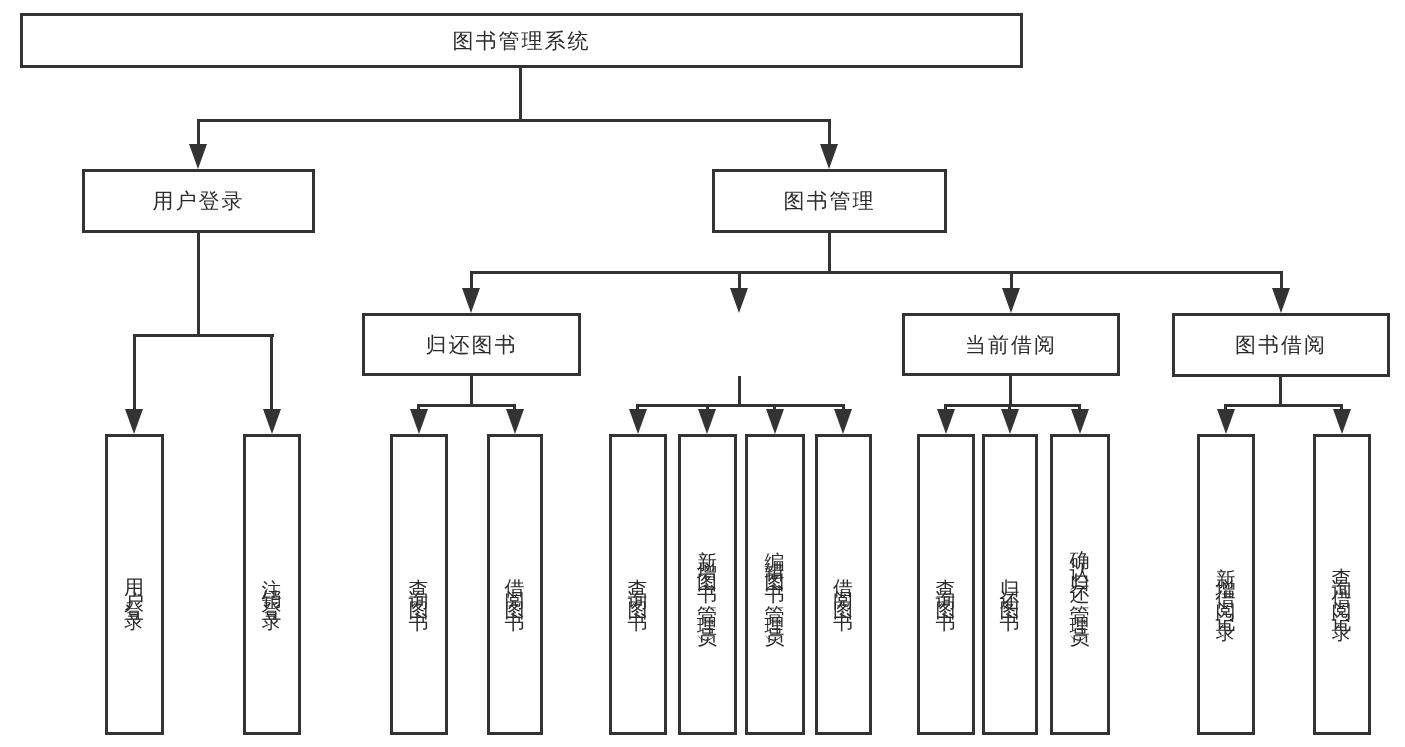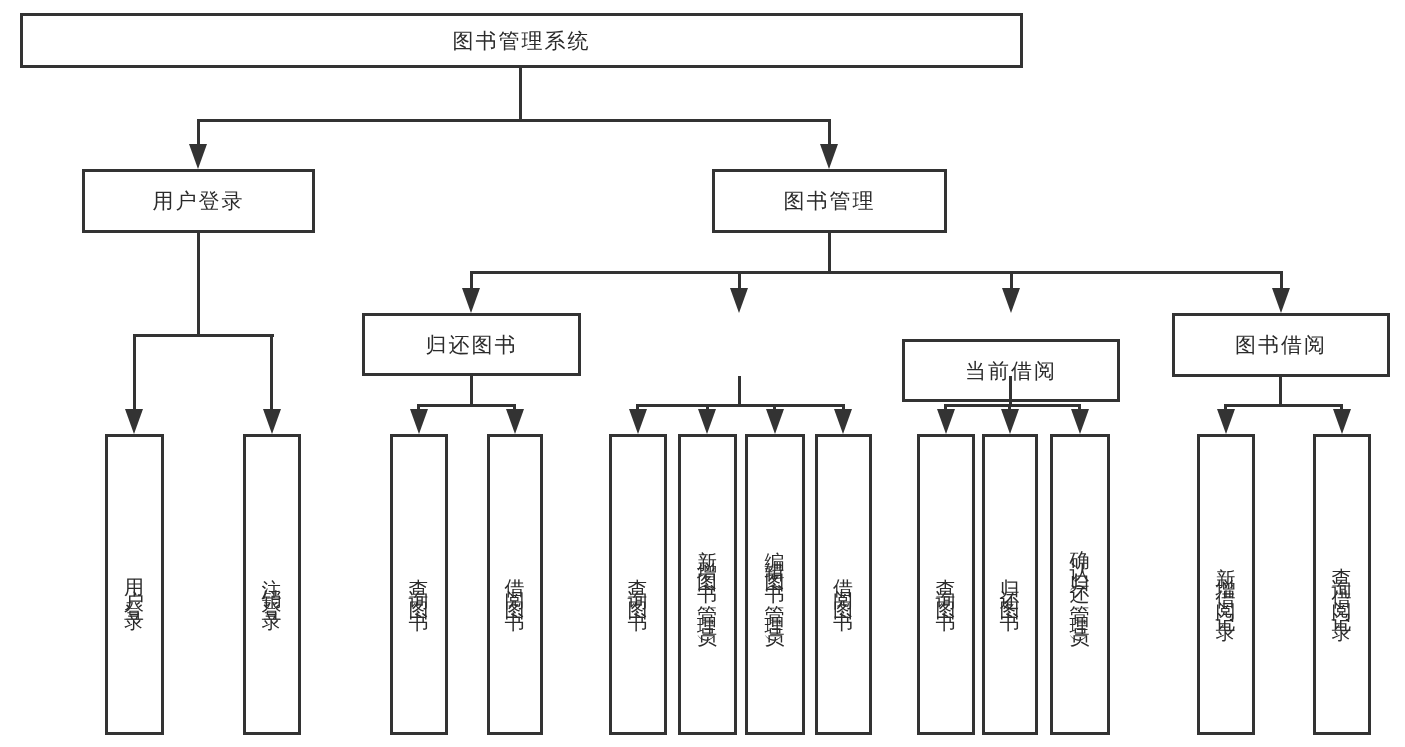--- a/index.html
+++ b/index.html
@@ -86,21 +86,21 @@
   <div class="line" style="left:1010px;top:271px;width:3px;height:20px;"></div>
   <div class="line" style="left:1280px;top:271px;width:3px;height:20px;"></div>
   <div class="arrow" style="left:462px;top:288px;"></div>
   <div class="arrow" style="left:730px;top:288px;"></div>
   <div class="arrow" style="left:1002px;top:288px;"></div>
   <div class="arrow" style="left:1272px;top:288px;"></div>
 
   <div class="hbox" style="left:362px;top:313px;width:219px;height:63px;">
     <span>归还图书</span>
   </div>
-  <div class="hbox" style="left:902px;top:313px;width:218px;height:63px;margin-top:26px;">
+  <div class="hbox" style="left:902px;top:313px;width:218px;height:63px;">
     <span>当前借阅</span>
   </div>
   <div class="hbox" style="left:1172px;top:313px;width:218px;height:64px;">
     <span>图书借阅</span>
   </div>
 
   <div class="line" style="left:470px;top:376px;width:3px;height:31px;"></div>
   <div class="line" style="left:417px;top:404px;width:99px;height:3px;"></div>
   <div class="line" style="left:417px;top:404px;width:3px;height:10px;"></div>
   <div class="line" style="left:513px;top:404px;width:3px;height:10px;"></div>

